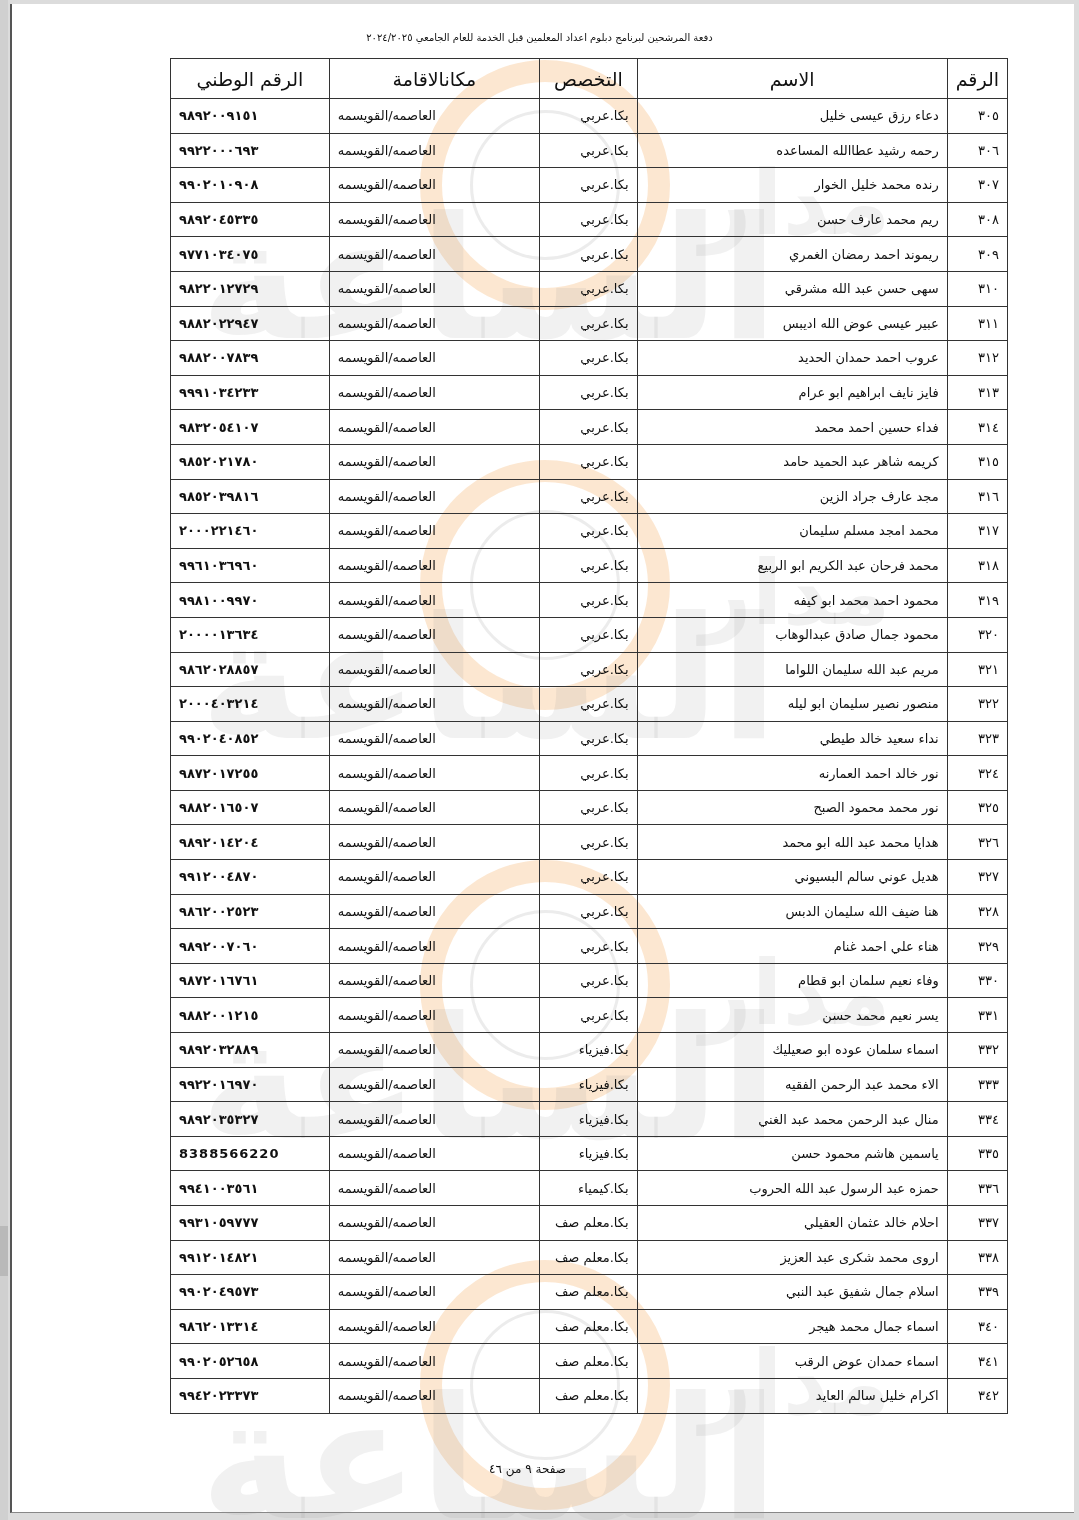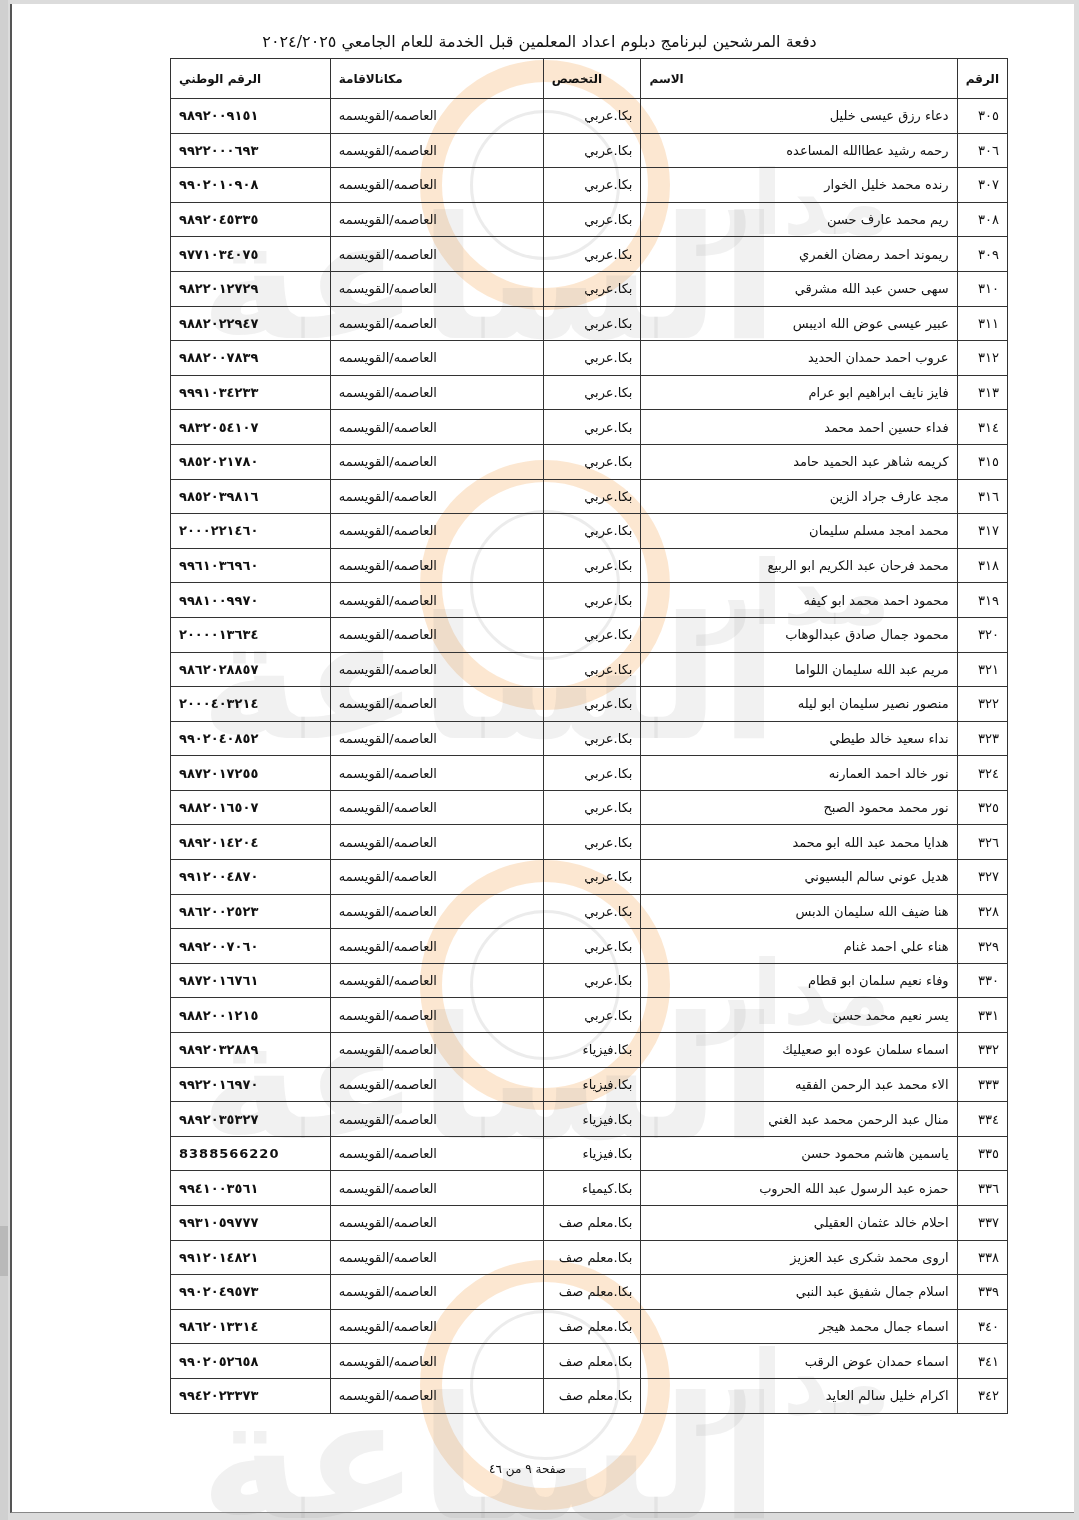--- a/index.html
+++ b/index.html
@@ -31,32 +31,32 @@
     content: ""; position: absolute; inset: 28px; border-radius: 50%;
     border: 3px solid rgba(150,150,150,0.18);
   }
   .wm-text {
     font-family: "DejaVu Sans", sans-serif; font-weight: bold;
     color: rgba(150,150,150,0.13);
     direction: rtl;
   }
   .title {
     position: absolute; top: 32px; left: 0; right: 0; text-align: center;
-    direction: rtl; font-size: 16px; z-index: 2;
+    direction: rtl; font-size: 10px; z-index: 2;
   }
   table.roster {
     position: absolute; left: 170px; top: 58px; width: 838px;
     border-collapse: collapse; direction: rtl; z-index: 2;
     font-size: 13px;
   }
   table.roster th, table.roster td {
     border: 1px solid #333; height: 34.6px; padding: 0 8px; box-sizing: border-box;
     background: transparent;
   }
-  table.roster th { font-weight: bold; font-size: 12px; height: 40px; text-align: left; }
+  table.roster th { font-weight: normal; font-size: 19px; height: 40px; text-align: center; }
   .c-no { width: 48px; text-align: right; }
   .c-name { width: 318px; text-align: right; }
   .c-spec { width: 98px; text-align: right; }
   .c-res { width: 214px; text-align: left; }
   .c-nid { width: 160px; text-align: left; font-weight: bold; letter-spacing: 1px; }
   th.c-res { text-align: left; }
   th.c-nid { text-align: left; }
   .footer {
     position: absolute; top: 1462px; left: 16px; right: 0; text-align: center;
     direction: rtl; font-size: 12px; z-index: 2; padding-right: 40px;

